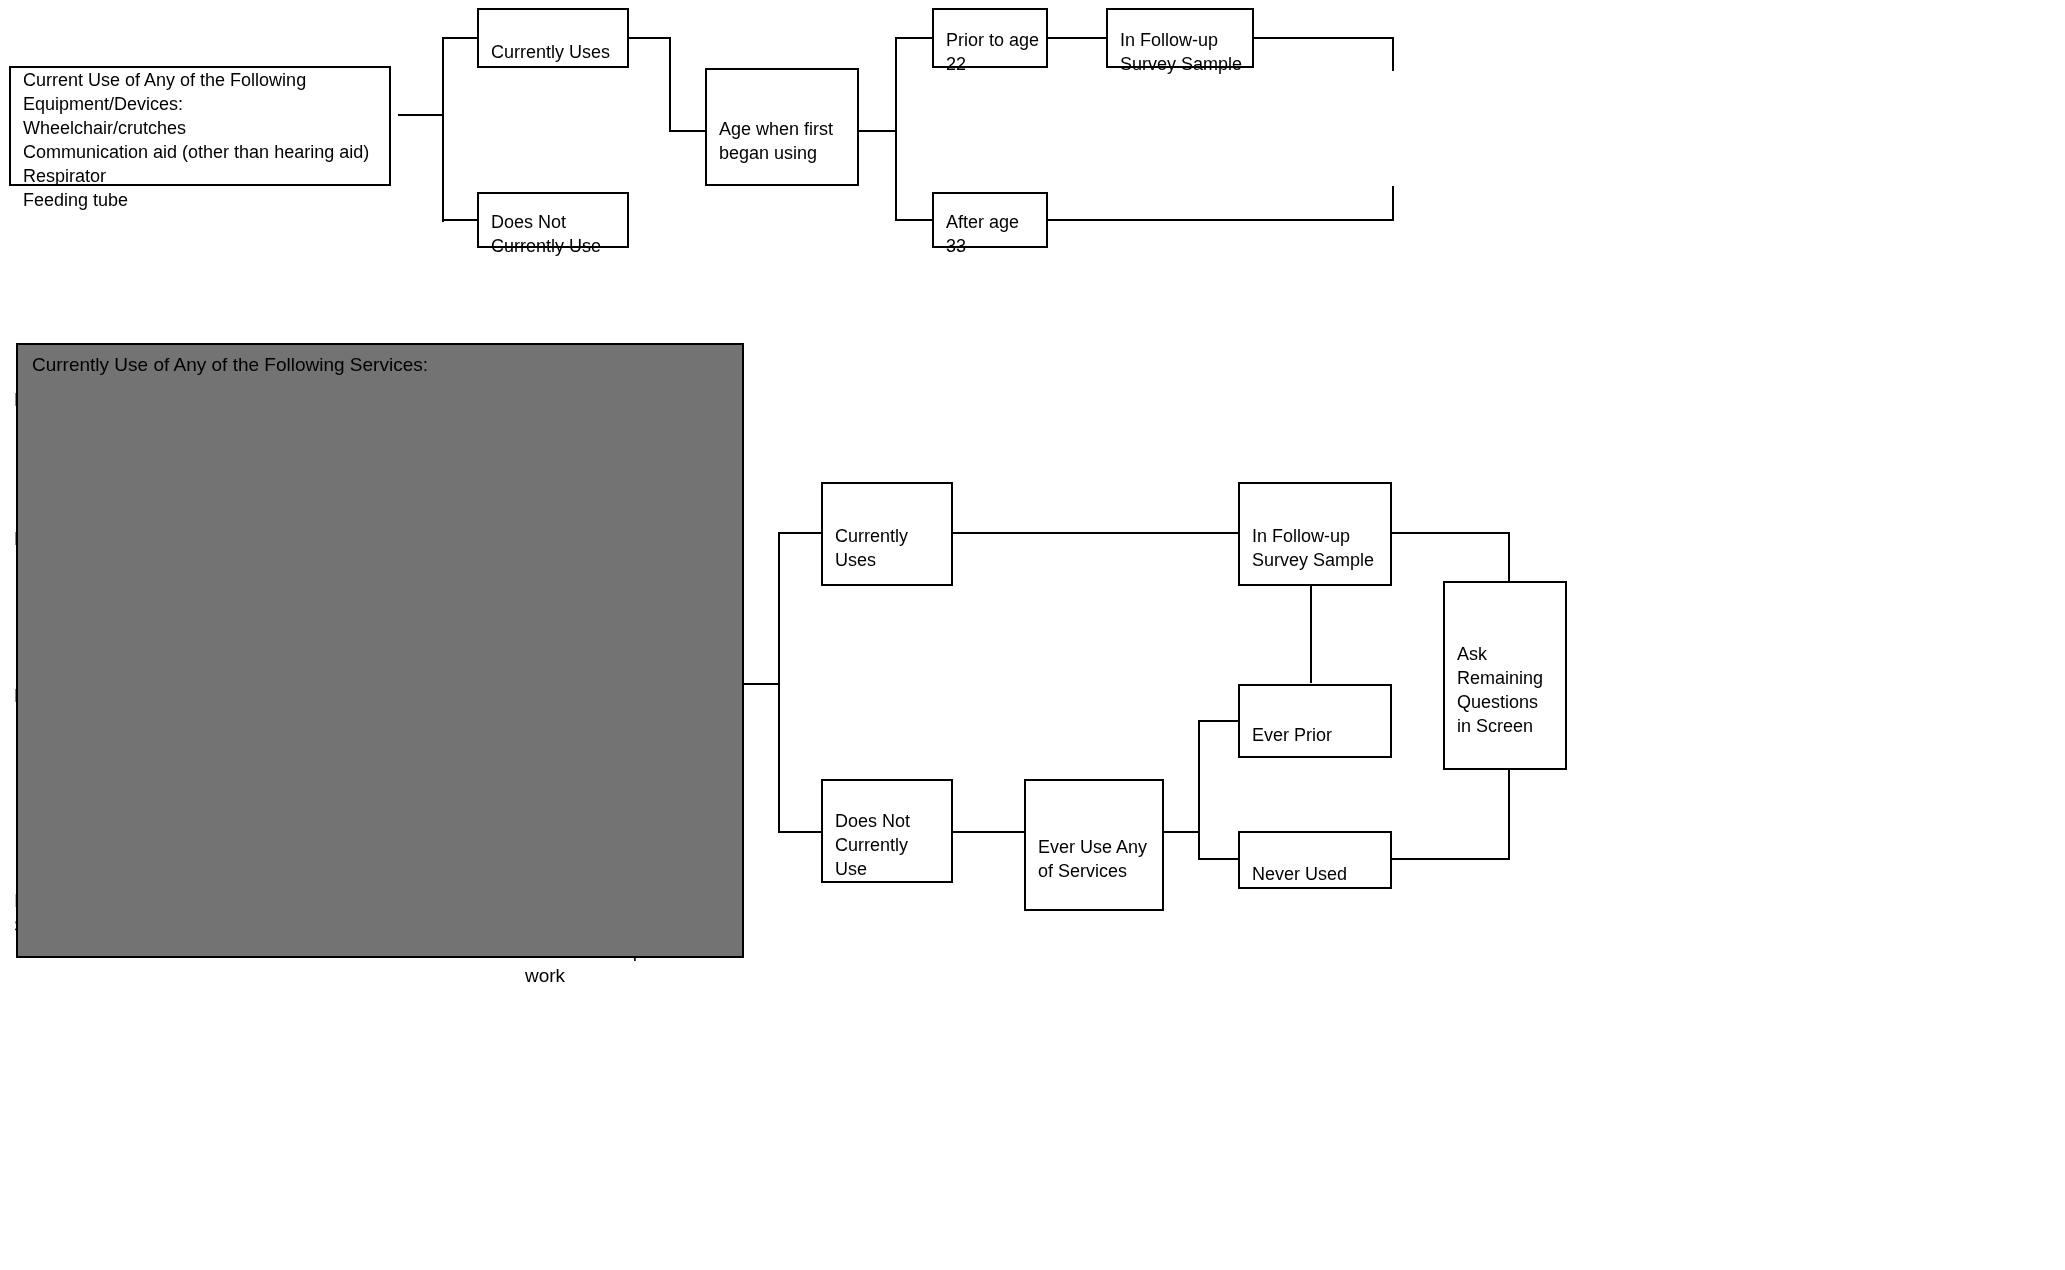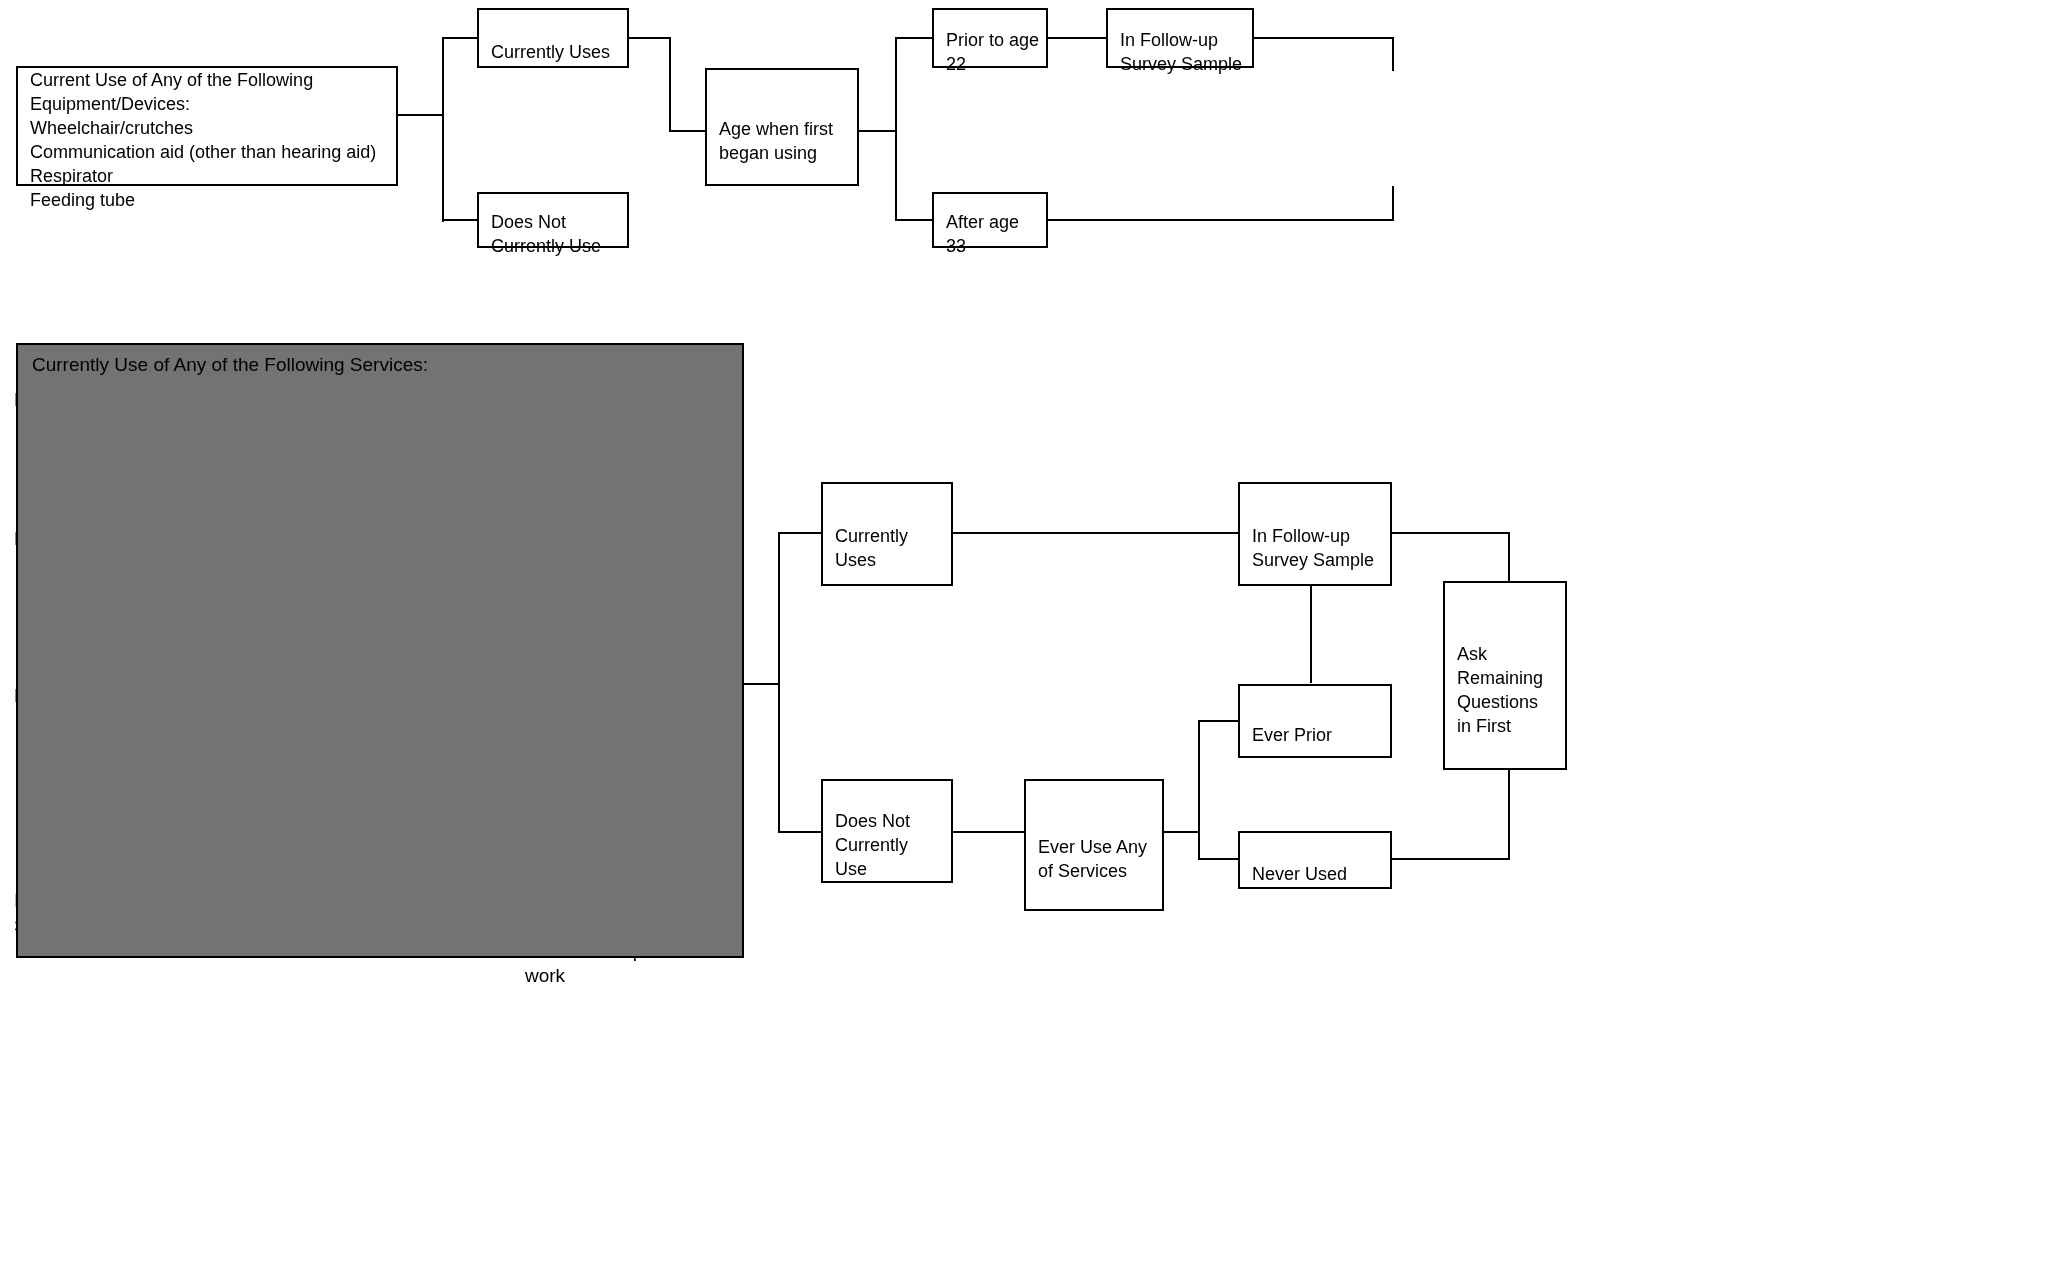--- a/index.html
+++ b/index.html
@@ -103,21 +103,21 @@
 </head>
 <body>
 
 <div id="canvas">
 
   <div class="line hline" style="left:398px; top:114px; width:46px;"></div>
   <div class="line vline" style="left:442px; top:38px; height:184px;"></div>
   <div class="line hline" style="left:442px; top:37px; width:36px;"></div>
   <div class="line hline" style="left:442px; top:219px; width:36px;"></div>
 
-  <div class="box vcenter" style="left:16px; top:66px; width:382px; height:120px;">
+  <div class="box vcenter" style="left:9px; top:66px; width:382px; height:120px;">
     <span class="txt">Current Use of Any of the Following
 Equipment/Devices:
      Wheelchair/crutches
      Communication aid (other than hearing aid)
      Respirator
      Feeding tube</span>
   </div>
 
   <div class="box vcenter" style="left:477px; top:8px; width:152px; height:60px;">
     <span class="txt">Currently Uses</span>
@@ -287,16 +287,16 @@
   <div class="line hline" style="left:1392px; top:532px; width:118px;"></div>
   <div class="line vline" style="left:1508px; top:532px; height:50px;"></div>
 
   <div class="line hline" style="left:1392px; top:858px; width:118px;"></div>
   <div class="line vline" style="left:1508px; top:769px; height:91px;"></div>
 
   <div class="box vcenter" style="left:1443px; top:581px; width:124px; height:189px;">
     <span class="txt">Ask
 Remaining
 Questions
-in First</span>
+in Screen</span>
   </div>
 
 </div>
 
 </body></html>

